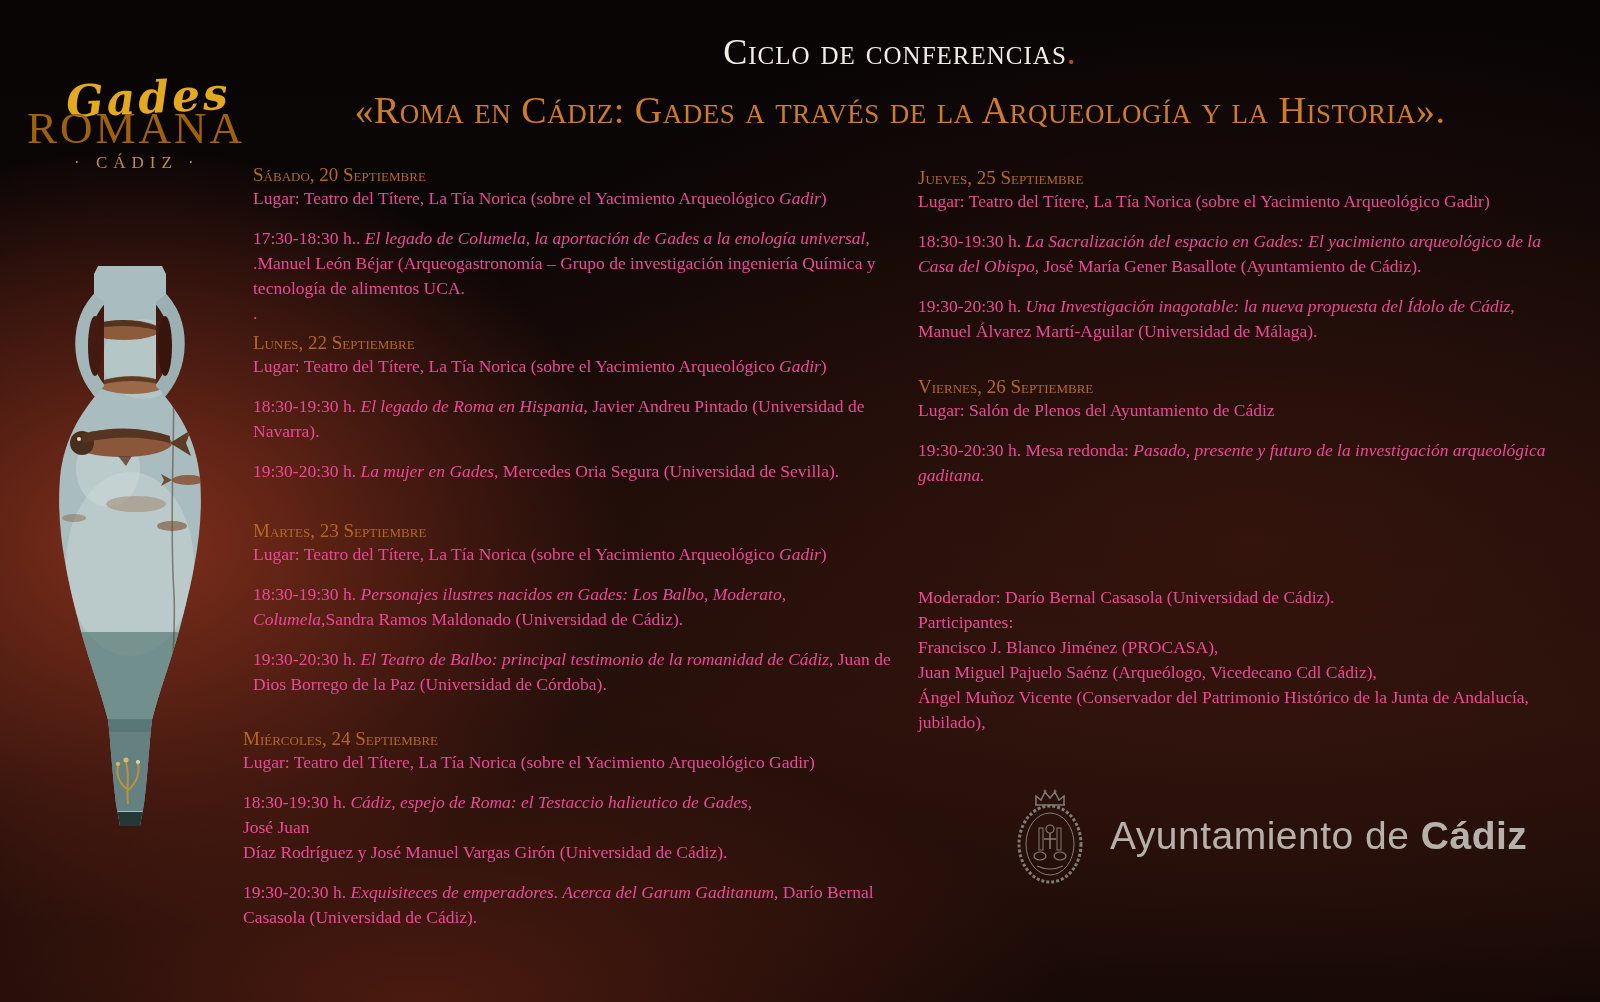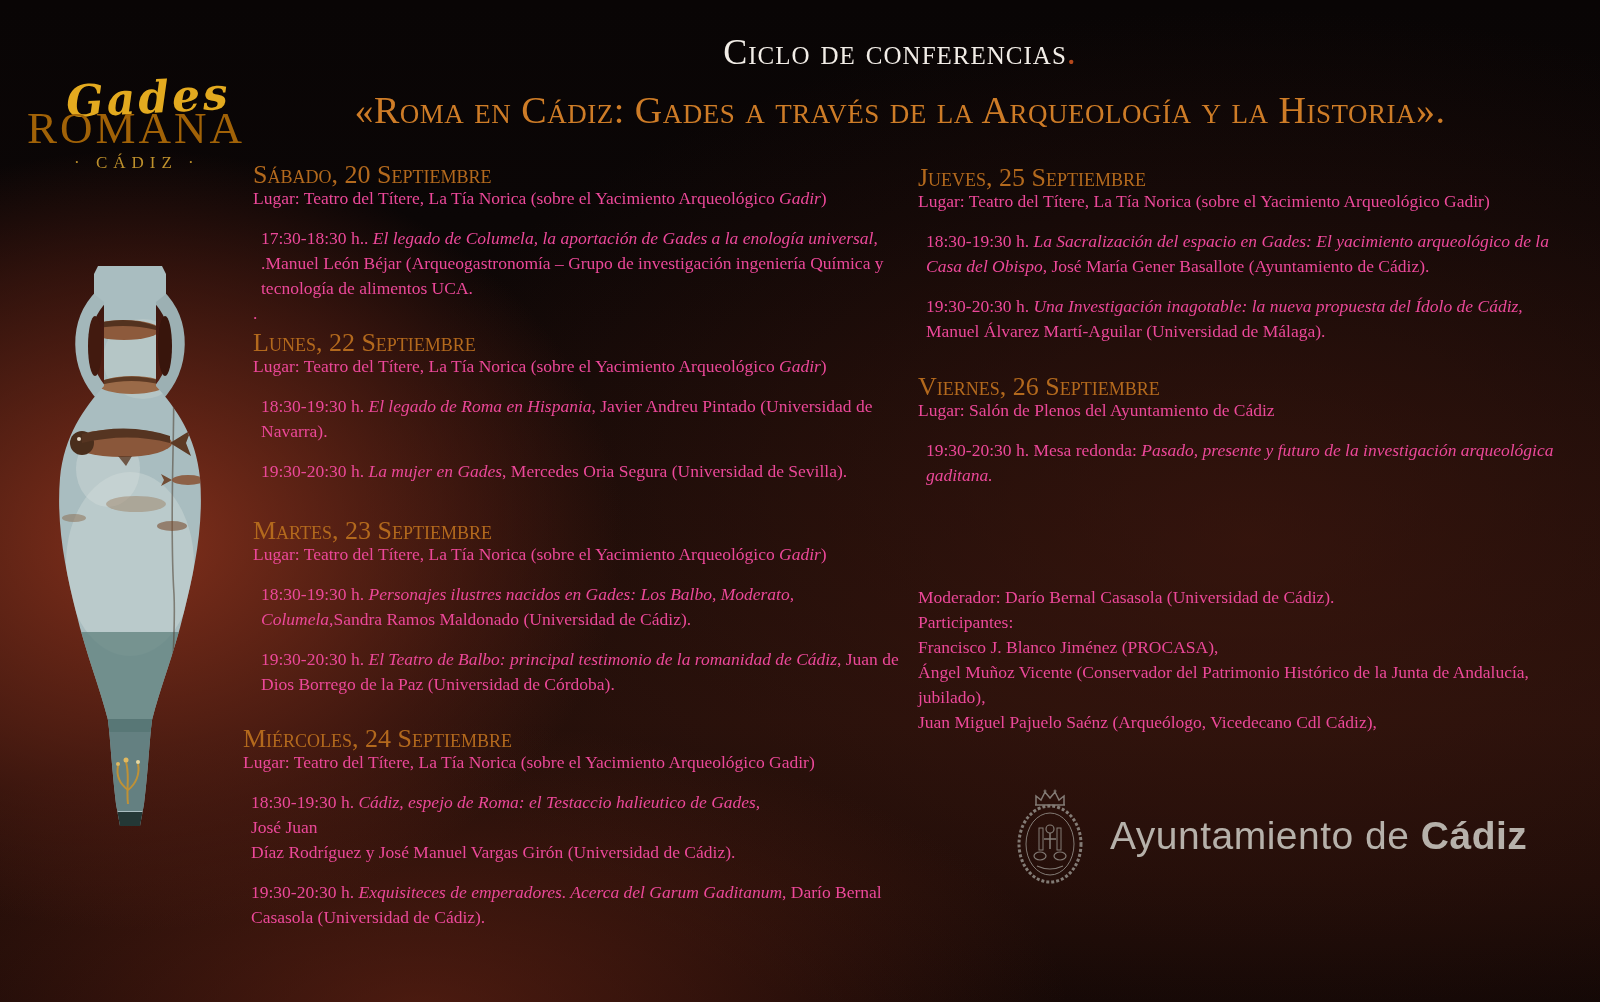--- a/index.html
+++ b/index.html
@@ -38,25 +38,25 @@
   .day { position:absolute; }
   .d0 { left:253px; top:164px; width:658px; }
   .d1 { left:253px; top:332px; width:658px; }
   .d2 { left:253px; top:520px; width:658px; }
   .d3 { left:243px; top:728px; width:658px; }
   .d4 { left:918px; top:167px; width:650px; }
   .d5 { left:918px; top:376px; width:650px; }
   .panel { position:absolute; left:918px; top:585px; width:650px; }
   h3.day-heading {
     margin:0; font-weight:normal; font-variant:small-caps;
-    font-size:26px; line-height:22px; color:#b3691d;
+    font-size:19px; line-height:22px; color:#b3691d;
   }
   p { margin:0; }
   .body-text { color:#ec4899; font-size:17.5px; line-height:25px; }
-  .event { margin-top:15px;margin-left:8px; }
+  .event { margin-top:15px; }
   em { font-style:italic; }
   .footer { position:absolute; left:1010px; top:786px; display:flex; align-items:center; }
   .crest { width:80px; height:100px; margin-right:20px; }
   .org-name {
     font-family:"Liberation Sans", sans-serif; font-size:39px; color:#b6b1aa;
     letter-spacing:0.5px;
   }
   .org-name b { font-weight:bold; }
   .amphora { position:absolute; left:48px; top:264px; width:164px; height:592px; }
 </style>
@@ -177,22 +177,22 @@
 <div class="day d5">
   <h3 class="day-heading">Viernes, 26 Septiembre</h3>
   <p class="body-text">Lugar: Salón de Plenos del Ayuntamiento de Cádiz</p>
   <p class="body-text event"><span>19:30-20:30 h. Mesa redonda: </span><em>Pasado, presente y futuro de la investigación arqueológica gaditana.</em><span></span></p>
 </div>
 
 <div class="panel">
   <p class="body-text">Moderador: Darío Bernal Casasola (Universidad de Cádiz).</p>
   <p class="body-text">Participantes:</p>
   <p class="body-text">Francisco J. Blanco Jiménez (PROCASA),</p>
+  <p class="body-text">Juan Miguel Pajuelo Saénz (Arqueólogo, Vicedecano Cdl Cádiz),</p>
   <p class="body-text">Ángel Muñoz Vicente (Conservador del Patrimonio Histórico de la Junta de Andalucía, jubilado),</p>
-  <p class="body-text">Juan Miguel Pajuelo Saénz (Arqueólogo, Vicedecano Cdl Cádiz),</p>
 </div>
 
 <div class="footer">
   <svg class="crest" viewBox="0 0 80 100" xmlns="http://www.w3.org/2000/svg">
     <g stroke="#8d8781" fill="none" opacity="0.9">
       <path d="M26,19 L26,10 L31,14 L35,6 L40,12 L45,6 L49,14 L54,10 L54,19" stroke-width="1.5"></path>
       <line x1="25" y1="19" x2="55" y2="19" stroke-width="1.5"></line>
       <circle cx="35" cy="5" r="1"></circle>
         <circle cx="45" cy="5" r="1"></circle>
       <ellipse cx="40" cy="58" rx="31" ry="38" stroke-width="3" stroke-dasharray="3 2"></ellipse>

